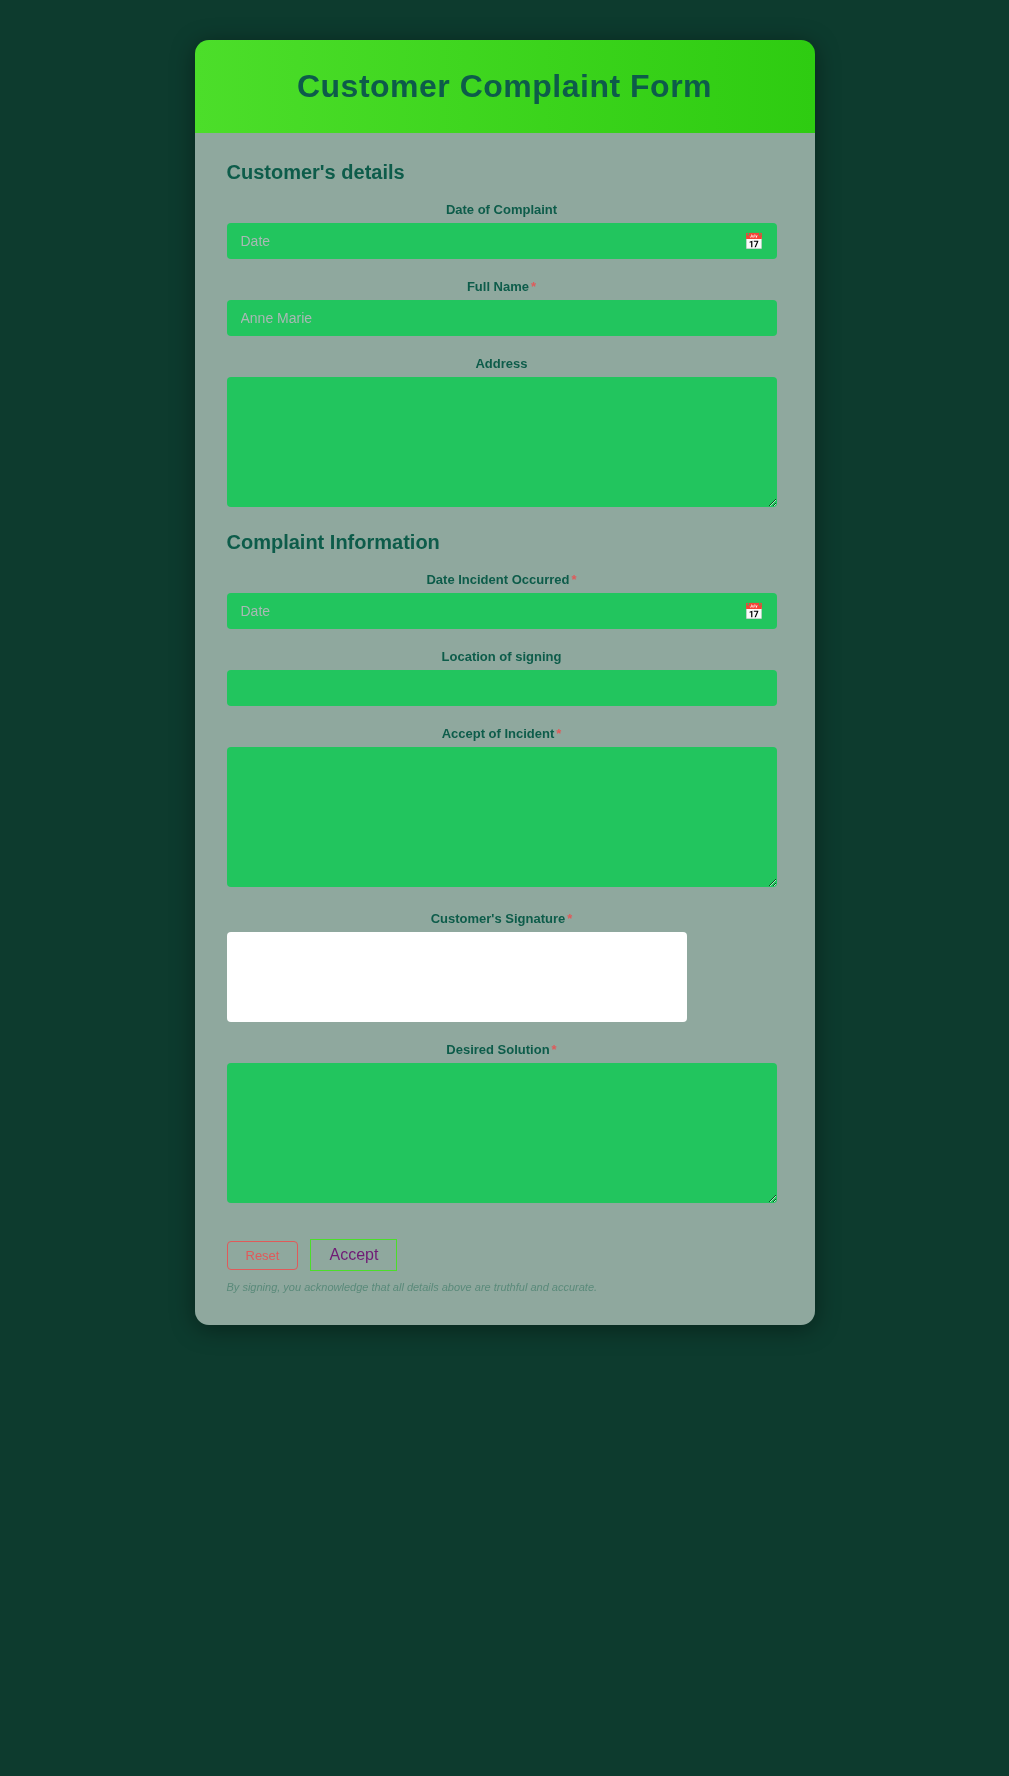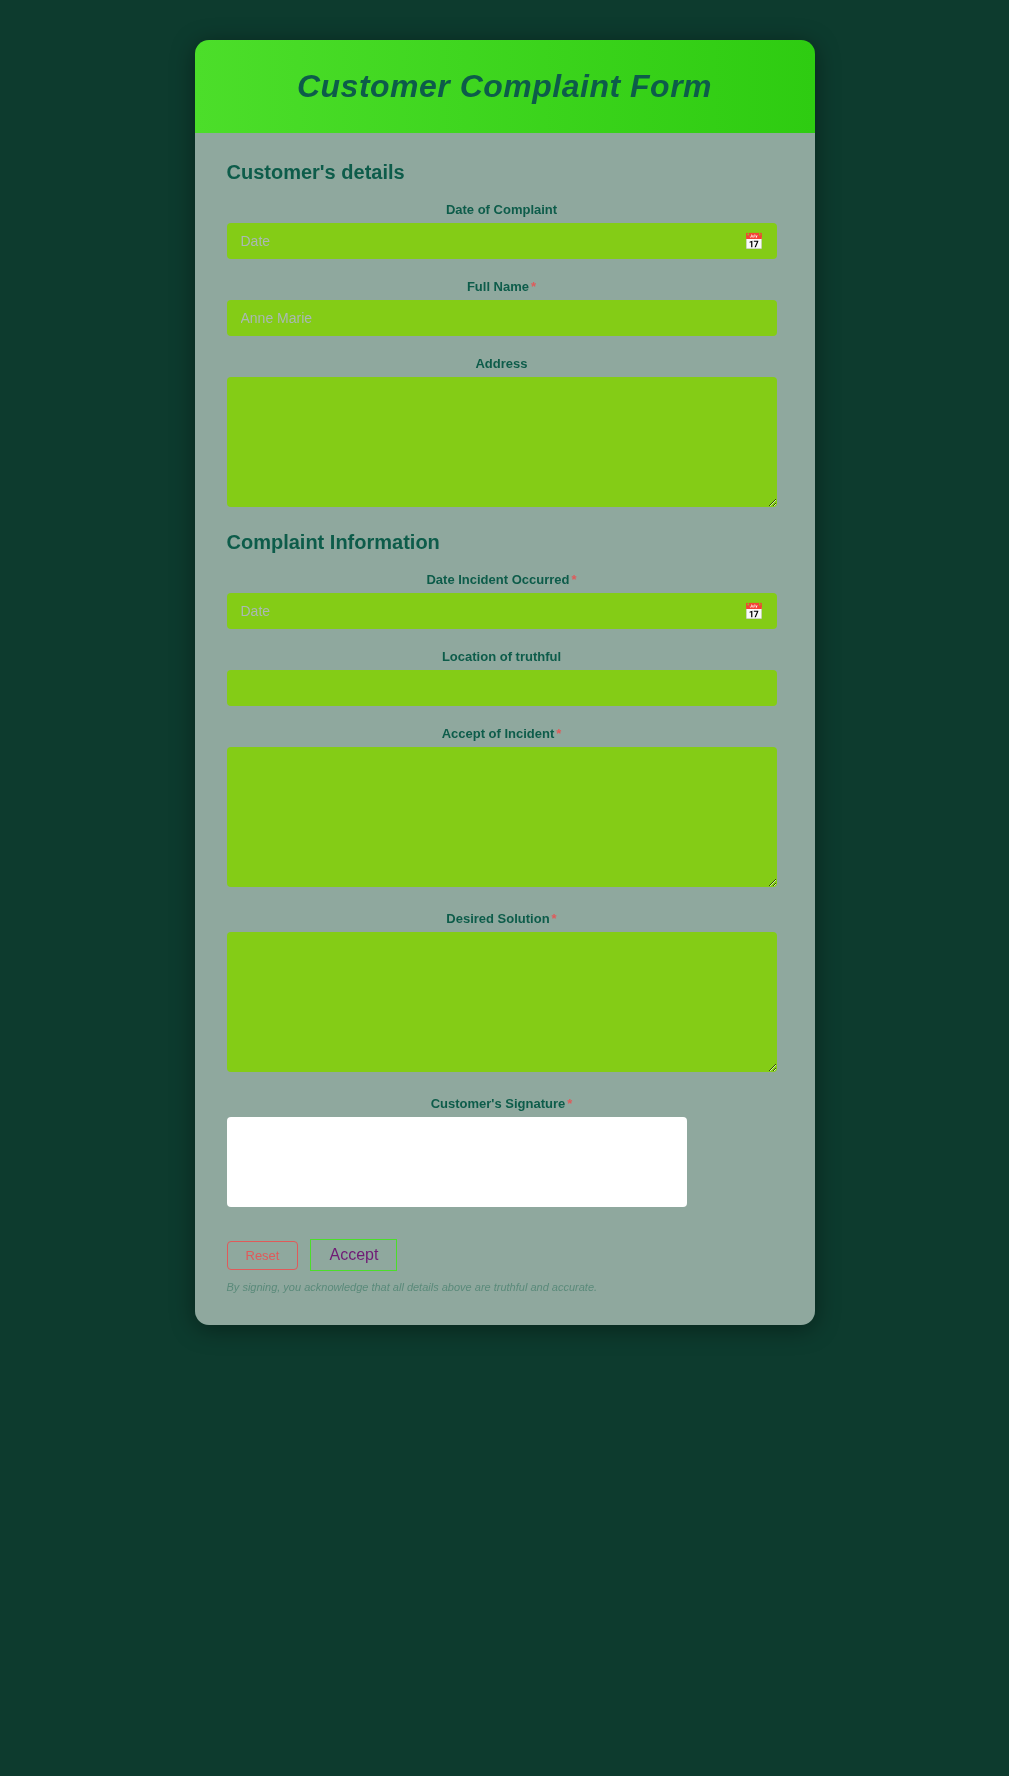--- a/index.html
+++ b/index.html
@@ -29,21 +29,20 @@
       background: linear-gradient(90deg, #4cde2a 0%, #2ecc11 100%);
       padding: 28px 20px;
       text-align: center;
     }
 
     .form-header h1 {
       color: #0d5c4a;
       font-size: 32px;
       font-weight: bold;
       letter-spacing: 0.5px;
-      font-style: italic;
     }
 
     .form-body {
       background-color: #8fa89e;
       padding: 28px 38px 32px 32px;
     }
 
     .section-title {
       color: #0d5c4a;
       font-size: 20px;
@@ -64,21 +63,21 @@
       text-align: center;
     }
 
     .required-star {
       color: #e05a5a;
       margin-left: 2px;
     }
 
     .field-input {
       width: 100%;
-      background-color: #84cc16;
+      background-color: #22c55e;
       border: none;
       border-radius: 4px;
       padding: 10px 14px;
       font-size: 14px;
       color: #555;
       outline: none;
     }
 
     .field-input::placeholder {
       color: #aab8b5;
@@ -208,43 +207,43 @@
         <label class="field-label">
           <span>Date Incident Occurred</span><span class="required-star">*</span>
         </label>
         <div class="date-wrapper">
           <input type="text" class="field-input" placeholder="Date" style="">
           <span class="calendar-icon">📅</span>
         </div>
       </div>
 
       <div class="field-group">
-        <label class="field-label">Location of truthful</label>
+        <label class="field-label">Location of signing</label>
         <input type="text" class="field-input" style="">
       </div>
 
       <div class="field-group">
         <label class="field-label">
           <span>Accept of Incident</span><span class="required-star">*</span>
         </label>
         <textarea class="field-input details" style=""></textarea>
       </div>
 
       <div class="field-group">
         <label class="field-label">
+          <span>Customer's Signature</span><span class="required-star">*</span>
+        </label>
+        <div class="signature-box"></div>
+      </div>
+
+      <div class="field-group">
+        <label class="field-label">
           <span>Desired Solution</span><span class="required-star">*</span>
         </label>
         <textarea class="field-input solution" style=""></textarea>
-      </div>
-
-      <div class="field-group">
-        <label class="field-label">
-          <span>Customer's Signature</span><span class="required-star">*</span>
-        </label>
-        <div class="signature-box"></div>
       </div>
 
       <div class="button-row">
         <button class="btn-reset">Reset</button>
         <button class="btn-accept">Accept</button>
       </div>
 
       <div class="disclaimer">By signing, you acknowledge that all details above are truthful and accurate.</div>
     </div>
 

